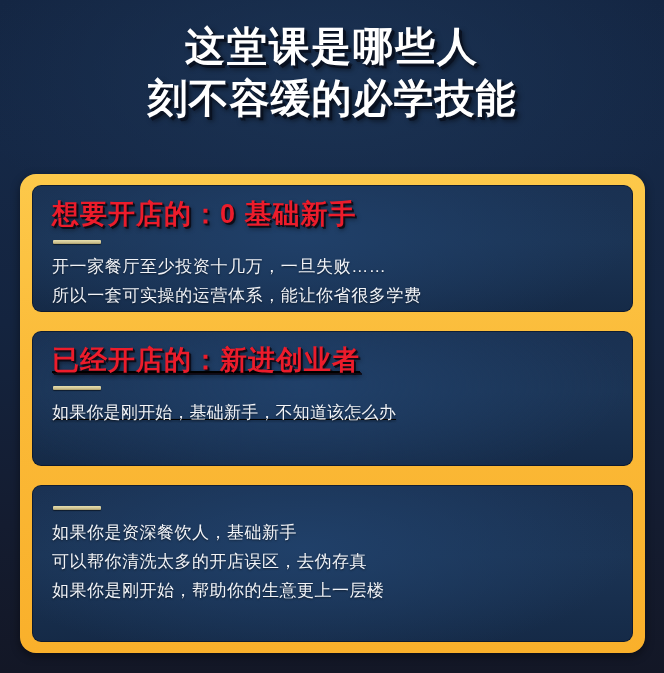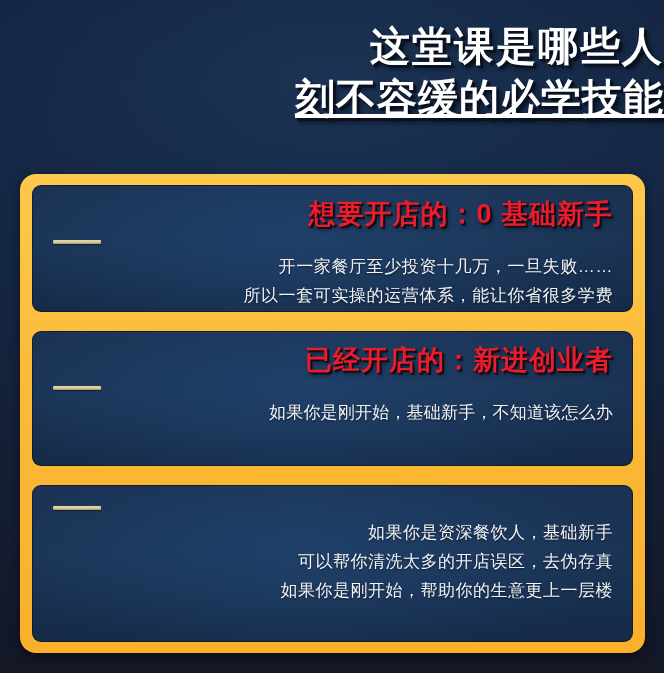--- a/index.html
+++ b/index.html
@@ -1,16 +1,16 @@
 <!DOCTYPE html>
 <html><head>
 <meta charset="utf-8">
 <title>Course Audience Promo</title>
 <style>
-  * { margin:0; padding:0; box-sizing:border-box;text-align:right; }
+  * { margin:0; padding:0; box-sizing:border-box; }
 
   html, body {
     width: 664px;
     height: 673px;
     overflow: hidden;
   }
 
   body {
     font-family: "Liberation Sans", "DejaVu Sans", sans-serif;
     background: #12233d;
@@ -48,21 +48,21 @@
     font-size: 40px;
     font-weight: bold;
     line-height: 52px;
     letter-spacing: 2px;
     text-shadow:
        2px 2px 0 #0a1222,
        3px 3px 0 #0a1222,
        4px 4px 5px rgba(0,0,0,0.55);
     white-space: nowrap;
   }
-  .title-line.second { letter-spacing: 1px; text-decoration: underline; }
+  .title-line.second { letter-spacing: 1px; }
 
   
   #frame {
     position: absolute;
     left: 20px;
     top: 174px;
     width: 625px;
     height: 479px;
     background: linear-gradient(180deg, #fdc council, #fdc94a 0%, #f9b233 55%, #f6a723 100%);
     background: linear-gradient(180deg, #fdc94a 0%, #fbbb39 40%, #f9b02b 100%);
@@ -79,21 +79,21 @@
     position: relative;
     background:
       radial-gradient(ellipse 420px 150px at 45% 40%, #204069 0%, rgba(32,64,105,0) 78%),
       linear-gradient(180deg, #1a3152 0%, #1b3455 45%, #152a47 100%);
     border-radius: 9px;
     box-shadow: inset 0 0 0 1px rgba(10,18,34,0.65);
     padding: 12px 20px 14px 20px;
     overflow: hidden;
   }
   .panel.p1 { height: 130px; }
-  .panel.p2 { height: 139px; }
+  .panel.p2 { height: 139px; text-decoration: underline; }
   .panel.p3 { height: 161px; }
 
   .panel-heading {
     color: #ec1c2b;
     font-size: 27px;
     font-weight: bold;
     line-height: 34px;
     letter-spacing: 1px;
     white-space: nowrap;
     text-shadow:

